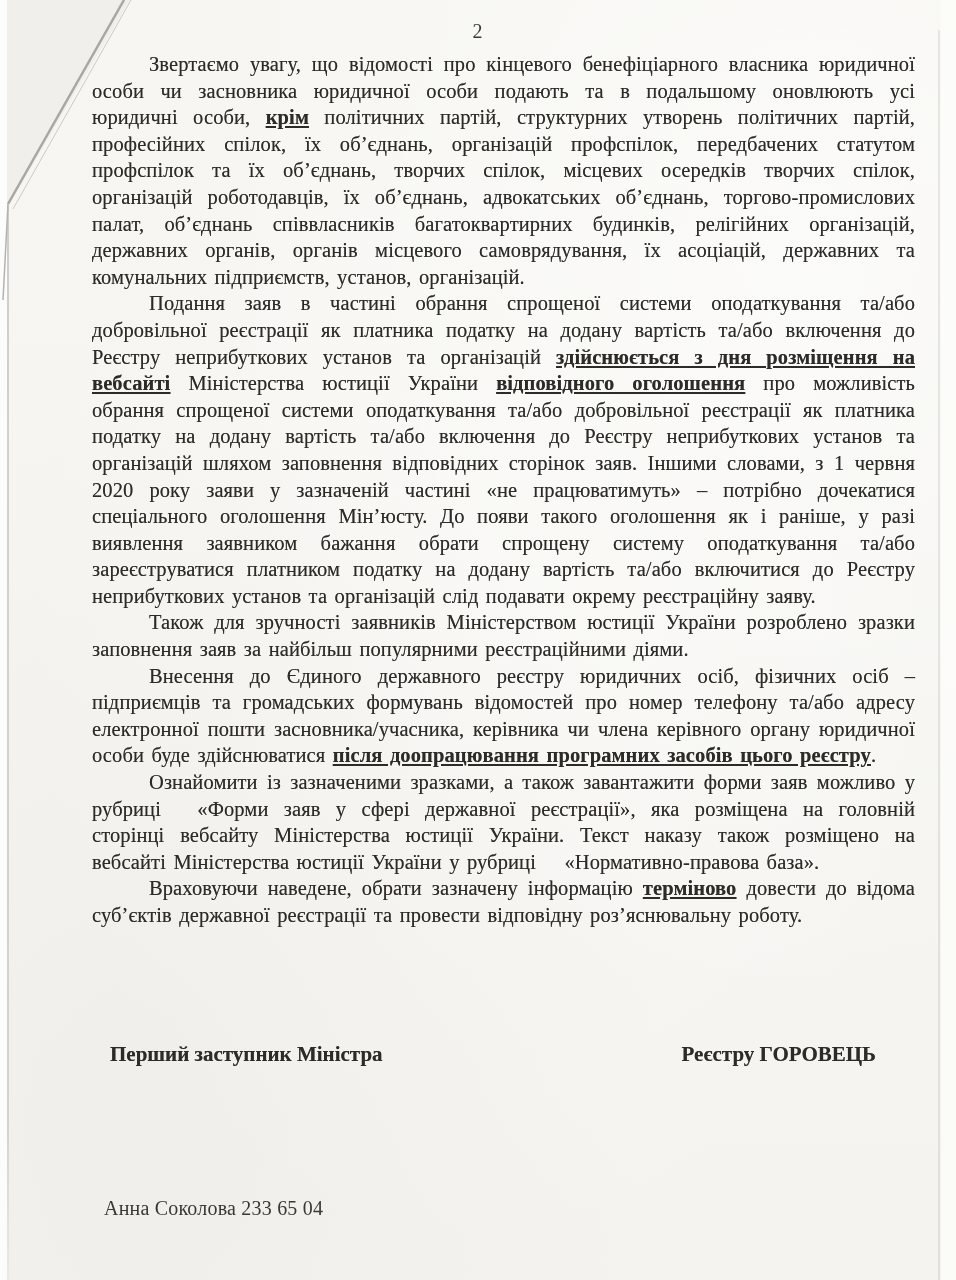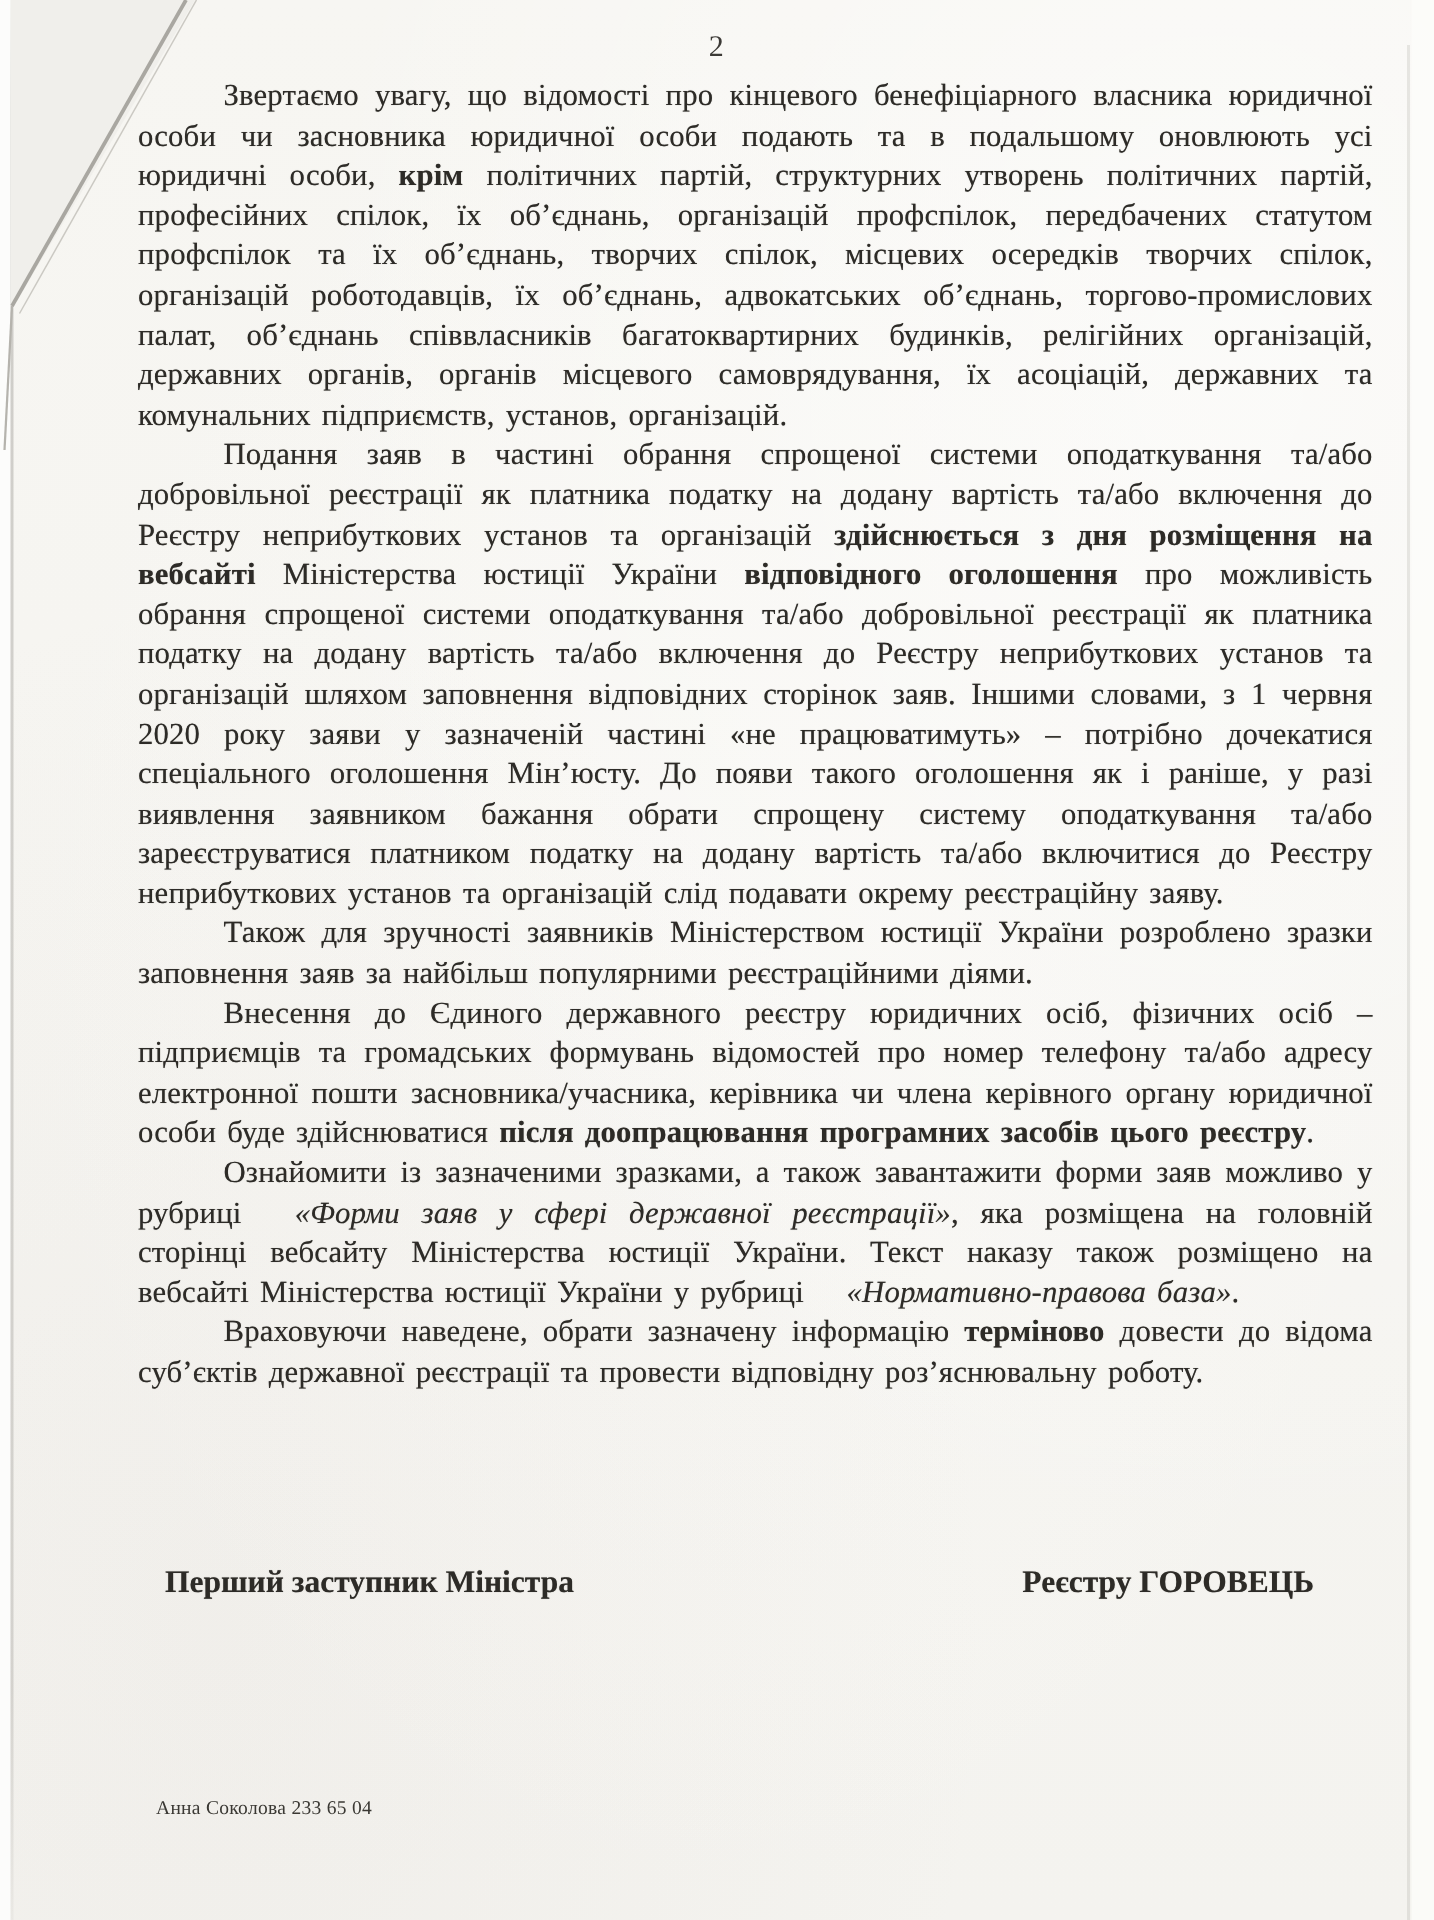--- a/index.html
+++ b/index.html
@@ -28,31 +28,31 @@
     text-align:center;font-size:20px;color:#3c3a36;letter-spacing:1px;
   }
   .content{position:absolute;top:51px;left:92px;width:823px;}
   p.para{
     margin:0;text-align:justify;
     font-size:20.5px;line-height:26.6px;
     word-spacing:2.2px;letter-spacing:0.1px;
     text-shadow:0 0 0.5px rgba(45,43,39,0.55);
   }
   p.indent{text-indent:57px;}
-  .b{font-weight:bold;}
-  .i{font-style:italic;margin-left:21px;}
+  .b{font-weight:bold;text-decoration:underline;}
+  .i{margin-left:21px;}
   .signature{
     position:absolute;top:1042px;left:110px;width:766px;
     display:flex;justify-content:space-between;align-items:flex-start;
     font-weight:bold;font-size:21px;
     text-shadow:0 0 0.5px rgba(45,43,39,0.55);
   }
   .footer{
     position:absolute;top:1197px;left:104px;
-    font-size:13px;color:#3a3833;letter-spacing:0.2px;
+    font-size:20px;color:#3a3833;letter-spacing:0.2px;
   }
 </style>
 </head>
 <body>
 
 <div class="page">
 
   <div class="edge-left-white"></div>
   <div class="edge-left"></div>
   <div class="edge-right-white"></div>

